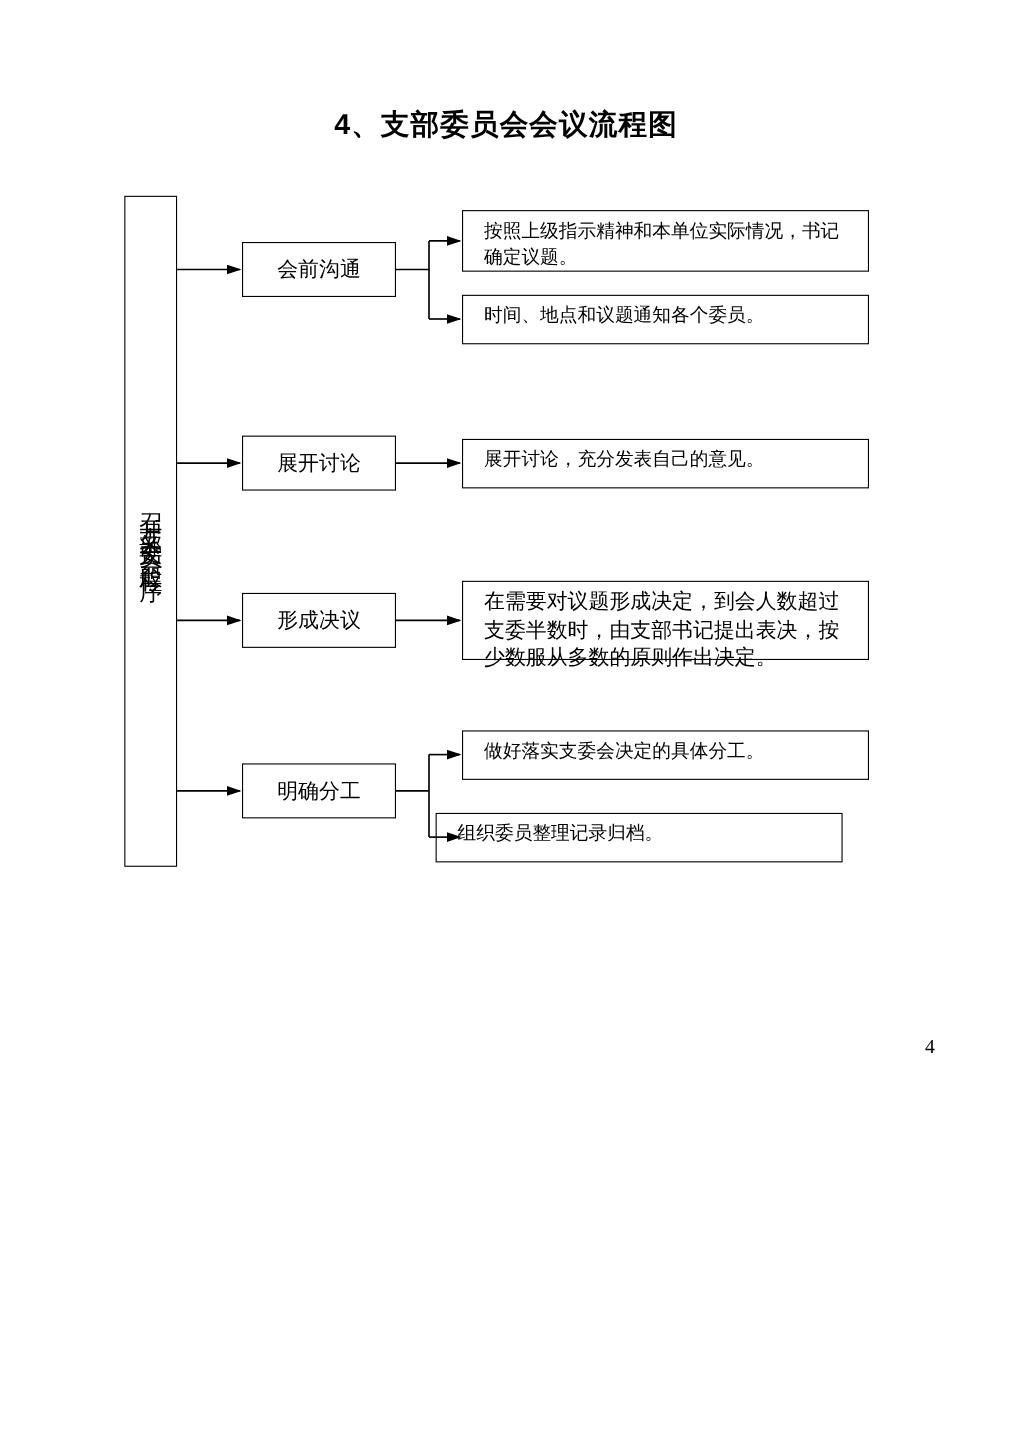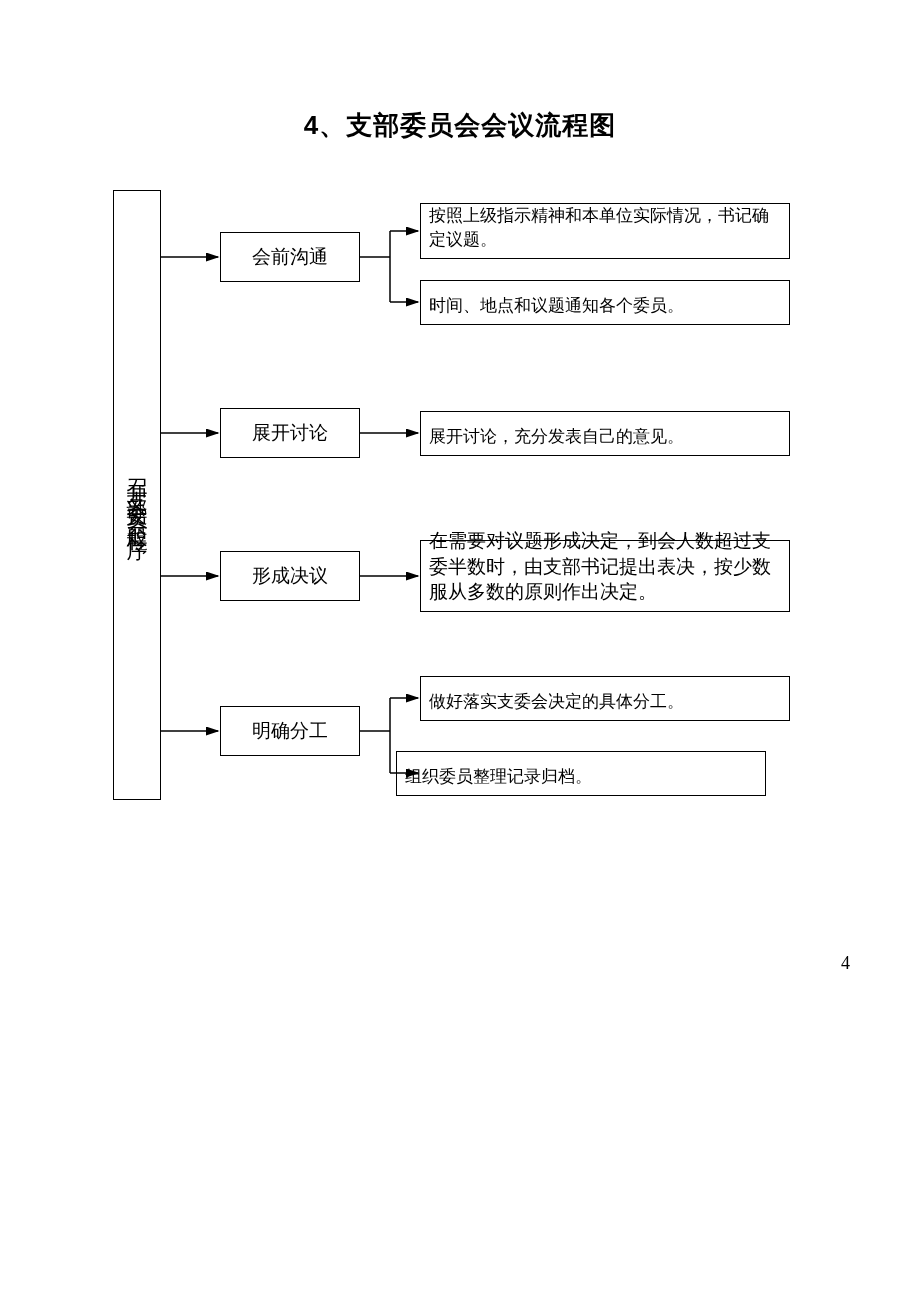--- a/index.html
+++ b/index.html
@@ -1,22 +1,22 @@
 <!DOCTYPE html>
 <html><head>
 <meta charset="utf-8">
 <style>
   html,body{margin:0;padding:0;background:#fff;font-family:"SimSun","Songti SC","STSong",serif;color:#000}
-  .page{position:relative;width:920px;height:988px;margin:16px auto}
+  .page{position:relative;width:920px;height:988px;margin:4px auto}
   .title{position:absolute;top:92px;left:0;width:100%;text-align:center;font-family:"Microsoft YaHei","Heiti SC","SimHei",sans-serif;font-weight:700;font-size:26px;letter-spacing:1px}
   .page-num{position:absolute;bottom:30px;right:70px;font-size:18px;font-family:"Times New Roman",serif}
   .box{position:absolute;border:1.5px solid #000;background:#fff;box-sizing:border-box}
   .root{writing-mode:vertical-rl;text-orientation:upright;display:flex;align-items:center;justify-content:center;font-size:21px;letter-spacing:6px;padding:20px 0}
   .step{display:flex;align-items:center;justify-content:center;font-size:19px}
-  .detail{display:flex;align-items:flex-end;padding:6px 8px;font-size:17px;line-height:1.4}
+  .detail{display:flex;align-items:flex-start;padding:6px 19px;font-size:17px;line-height:1.4}
   .detail.small{font-size:19px;line-height:1.35}
   svg.arrows{position:absolute;top:0;left:0;width:920px;height:1300px;pointer-events:none}
 </style>
 </head>
 <body>
 
 <div class="page">
 
   <div class="title">4、支部委员会会议流程图</div>
 

